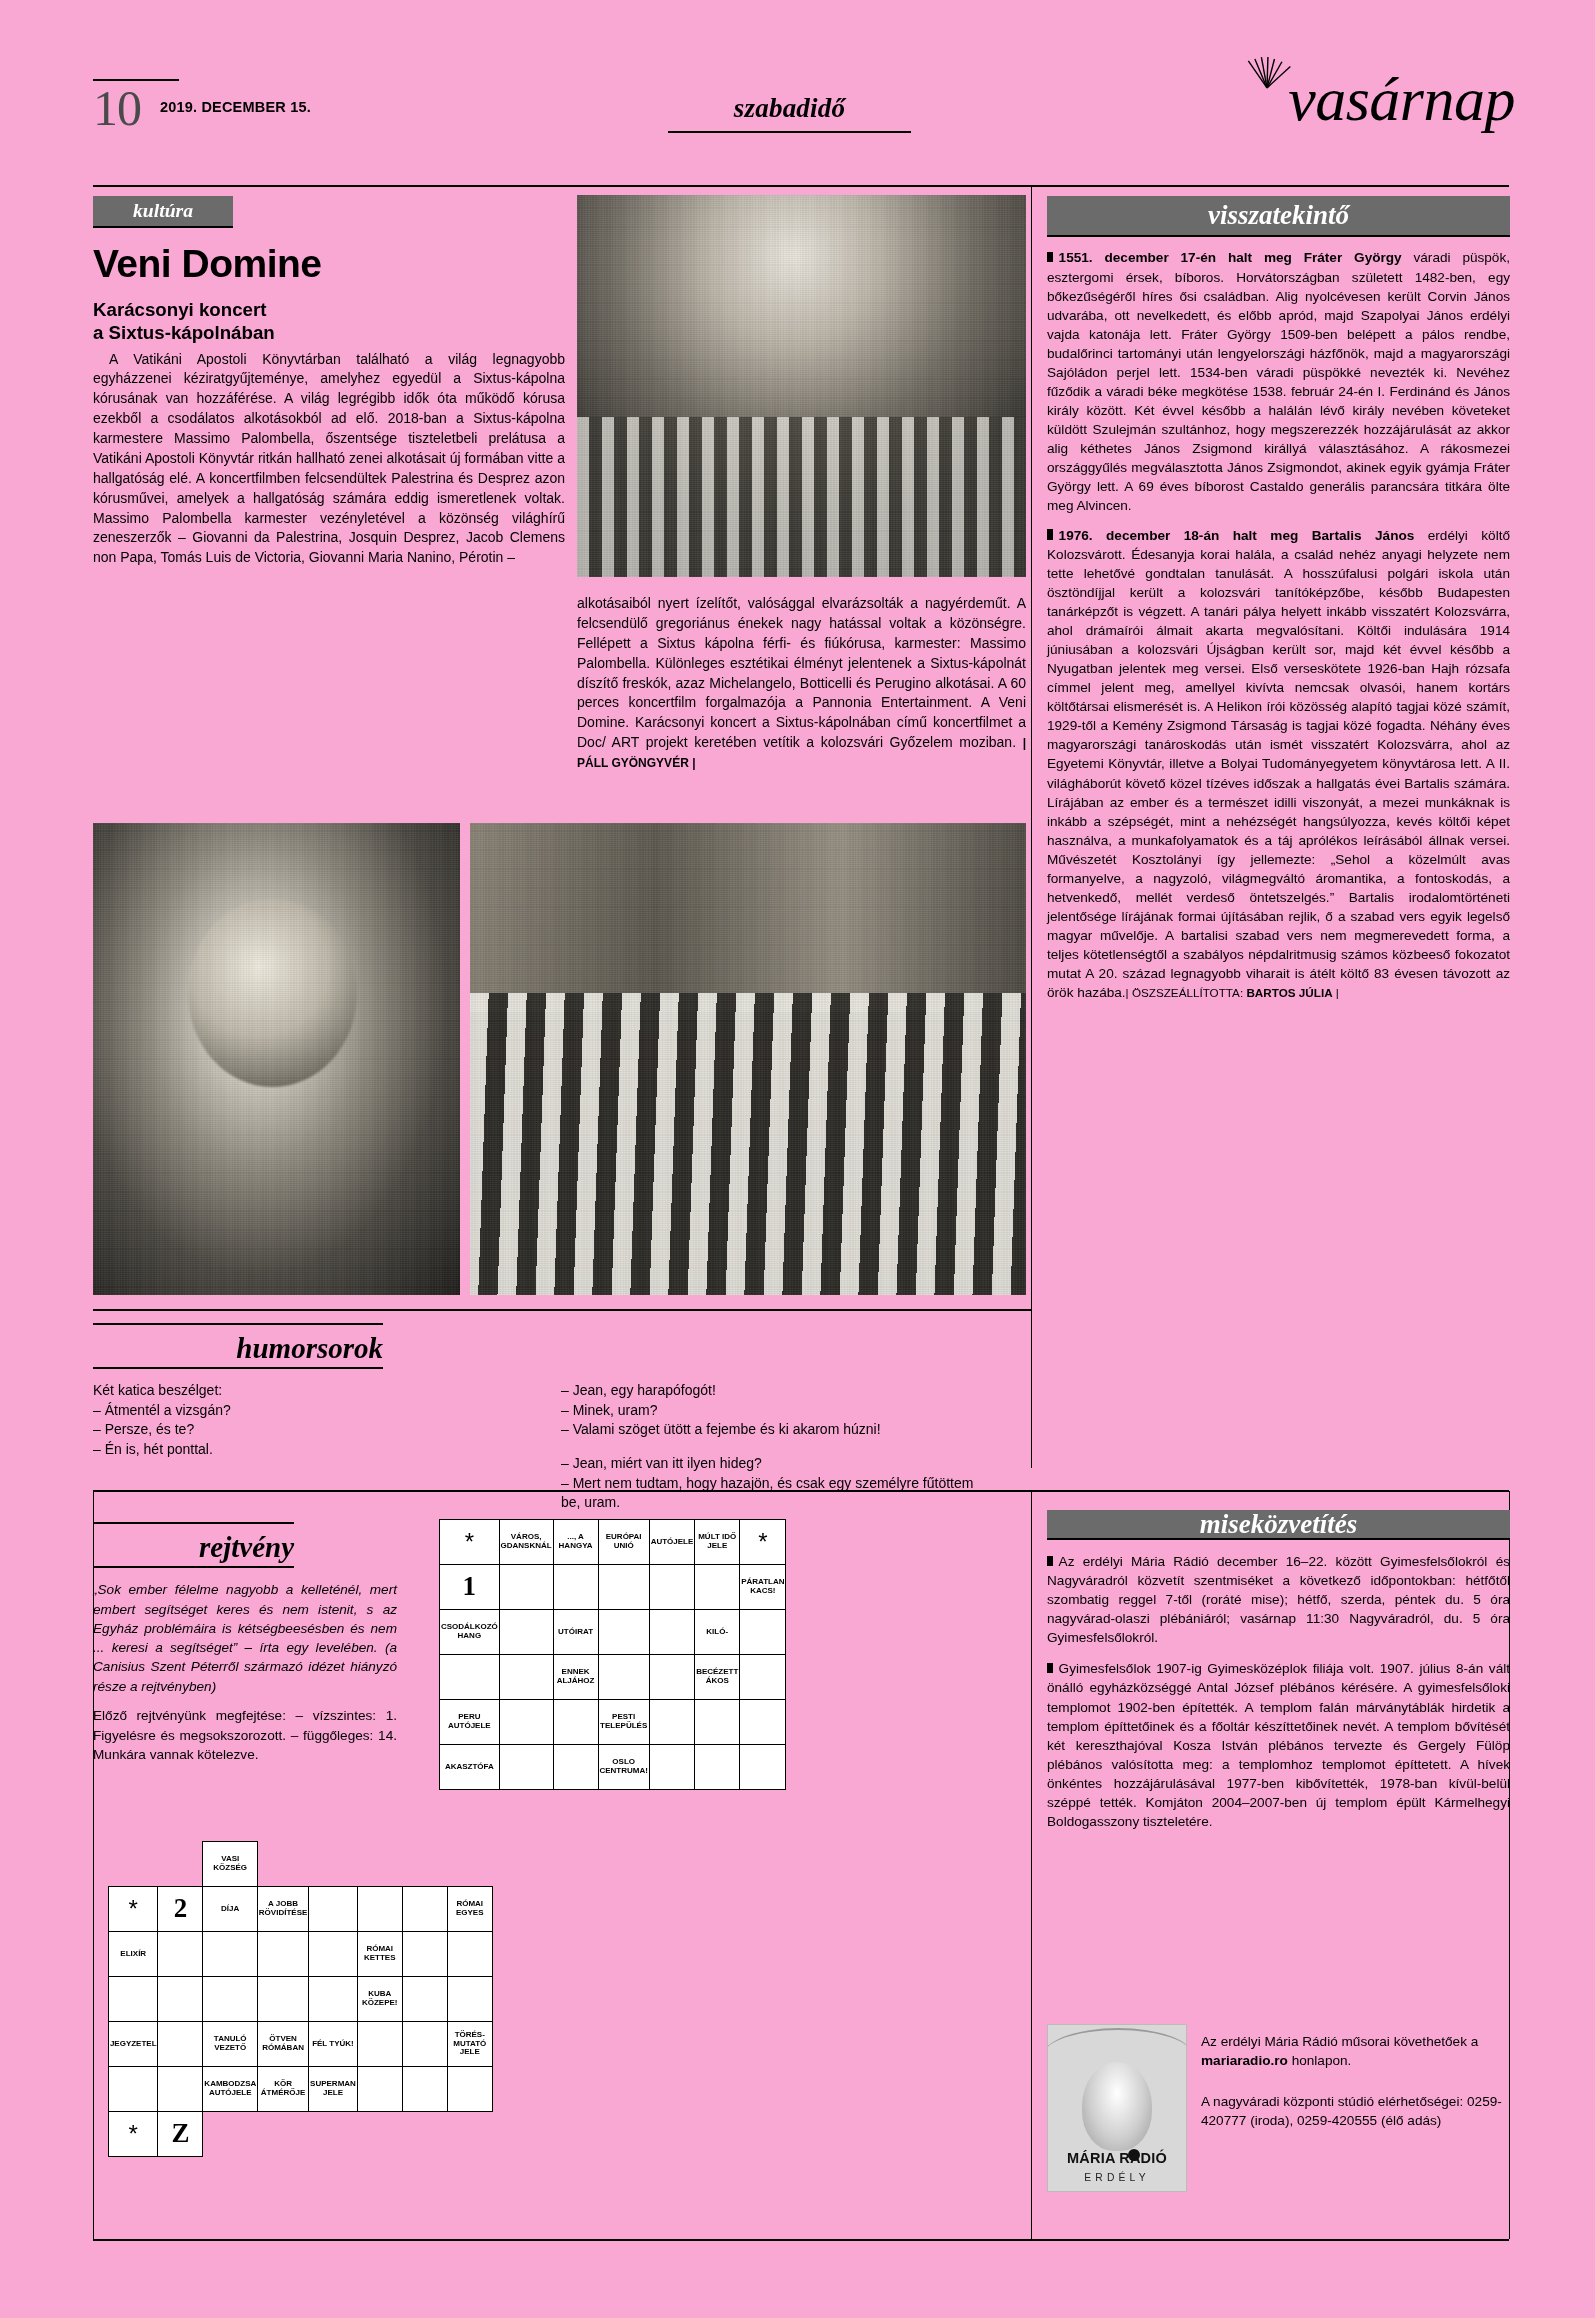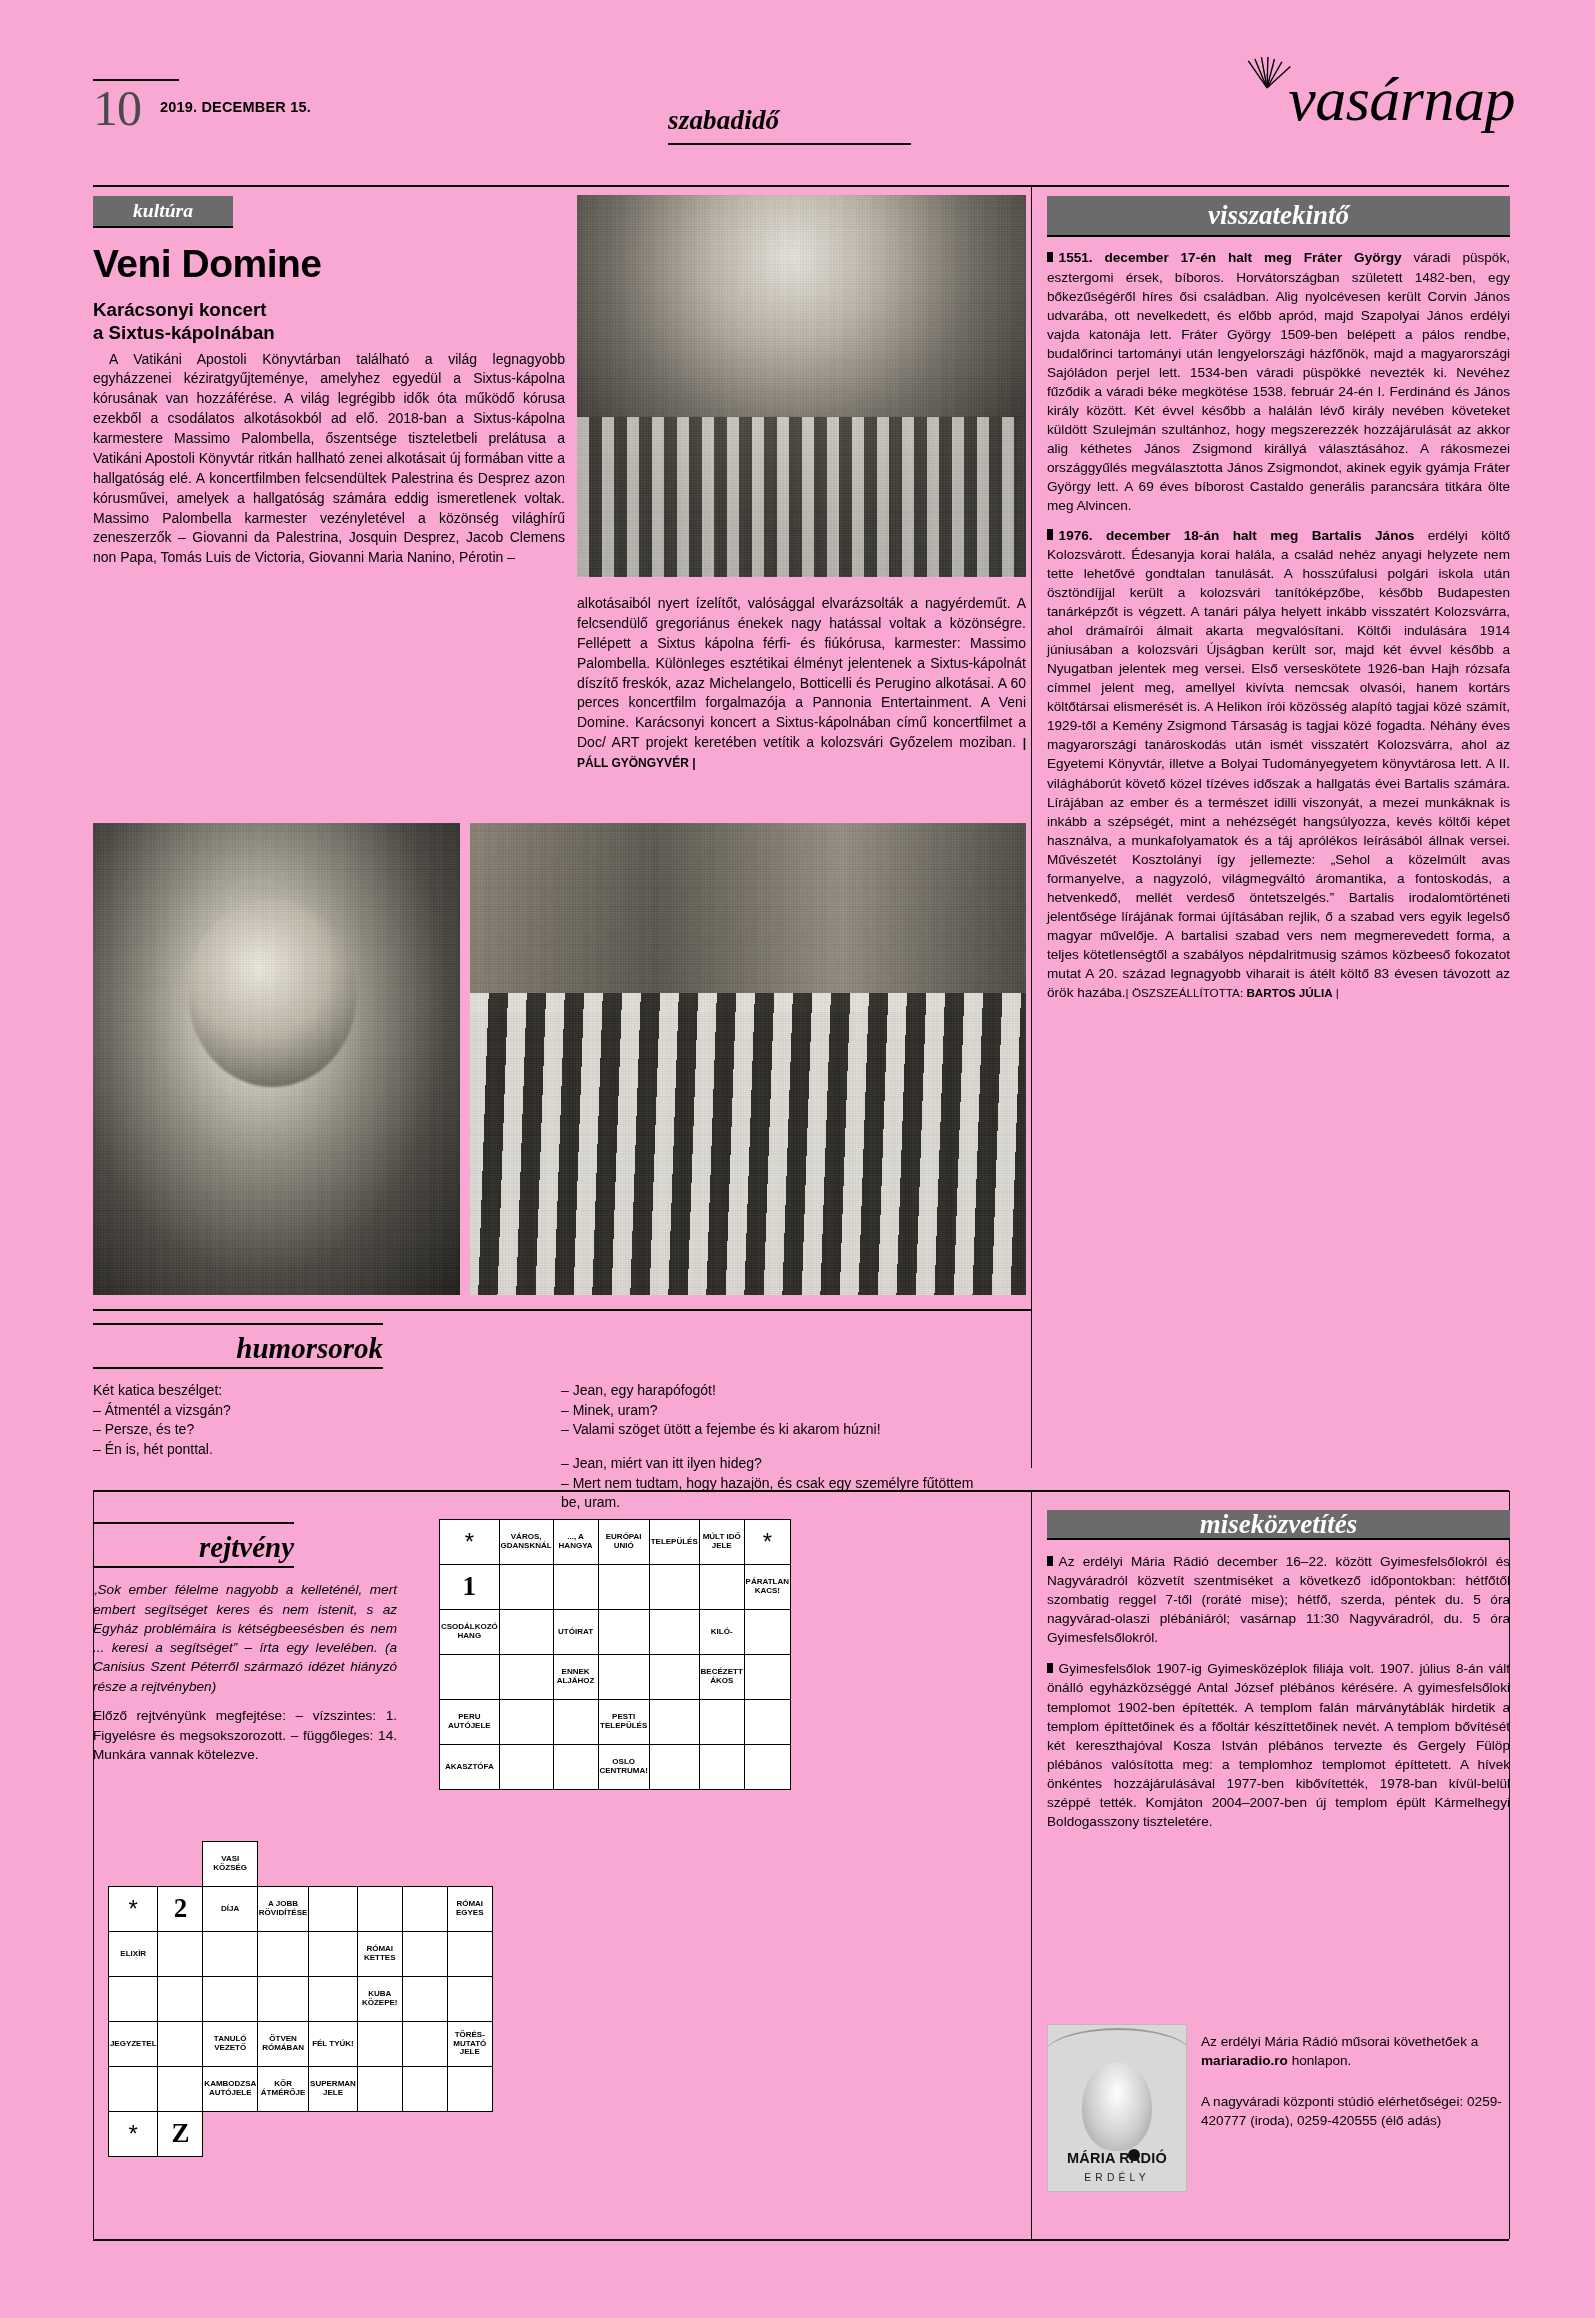--- a/index.html
+++ b/index.html
@@ -36,22 +36,22 @@
     padding-top: 3.7px;
   }
   .folio-rule {
     position:absolute; left: 93px; top: 79px; width: 86px; height: 2.3px; background:#000;
   }
   .folio-date {
     font-size: 14.5px; font-weight: 700; letter-spacing: 0.2px;
     padding-left: 18.7px; padding-top: 19.6px; color:#000;
   }
   .masthead-center {
-    position: absolute; left: 668px; top: 105px;
-    width: 243px; 
+    position: absolute; left: 668px; top: 93px;
+    width: 243px; text-align:center;
   }
   .masthead-center .rubric {
     font-family: "Liberation Serif", serif;
     font-style: italic; font-weight:700;
     font-size: 27px; letter-spacing: 0.2px;
   }
   .masthead-center .rub-rule {
     margin-top: 6.5px; height: 2.3px; background:#000; width:100%;
   }
   .logo {
@@ -367,21 +367,21 @@
   </div>
 
   <div class="xw" style="left:439px; top:1519px;">
     <table>
       <tbody>
           <tr>
         <td class="star">*</td>
         <td class="clue">VÁROS, GDANSKNÁL</td>
         <td class="clue">..., A HANGYA</td>
         <td class="clue">EURÓPAI UNIÓ</td>
-        <td class="clue">TELEPÜLÉS</td>
+        <td class="clue">AUTÓJELE</td>
         <td class="clue">MÚLT IDŐ JELE</td>
         <td class="star">*</td>
       </tr>
       <tr>
         <td class="big">1</td>
         <td class="blank"></td>
         <td class="blank"></td>
         <td class="blank"></td>
         <td class="blank"></td>
         <td class="blank"></td>

